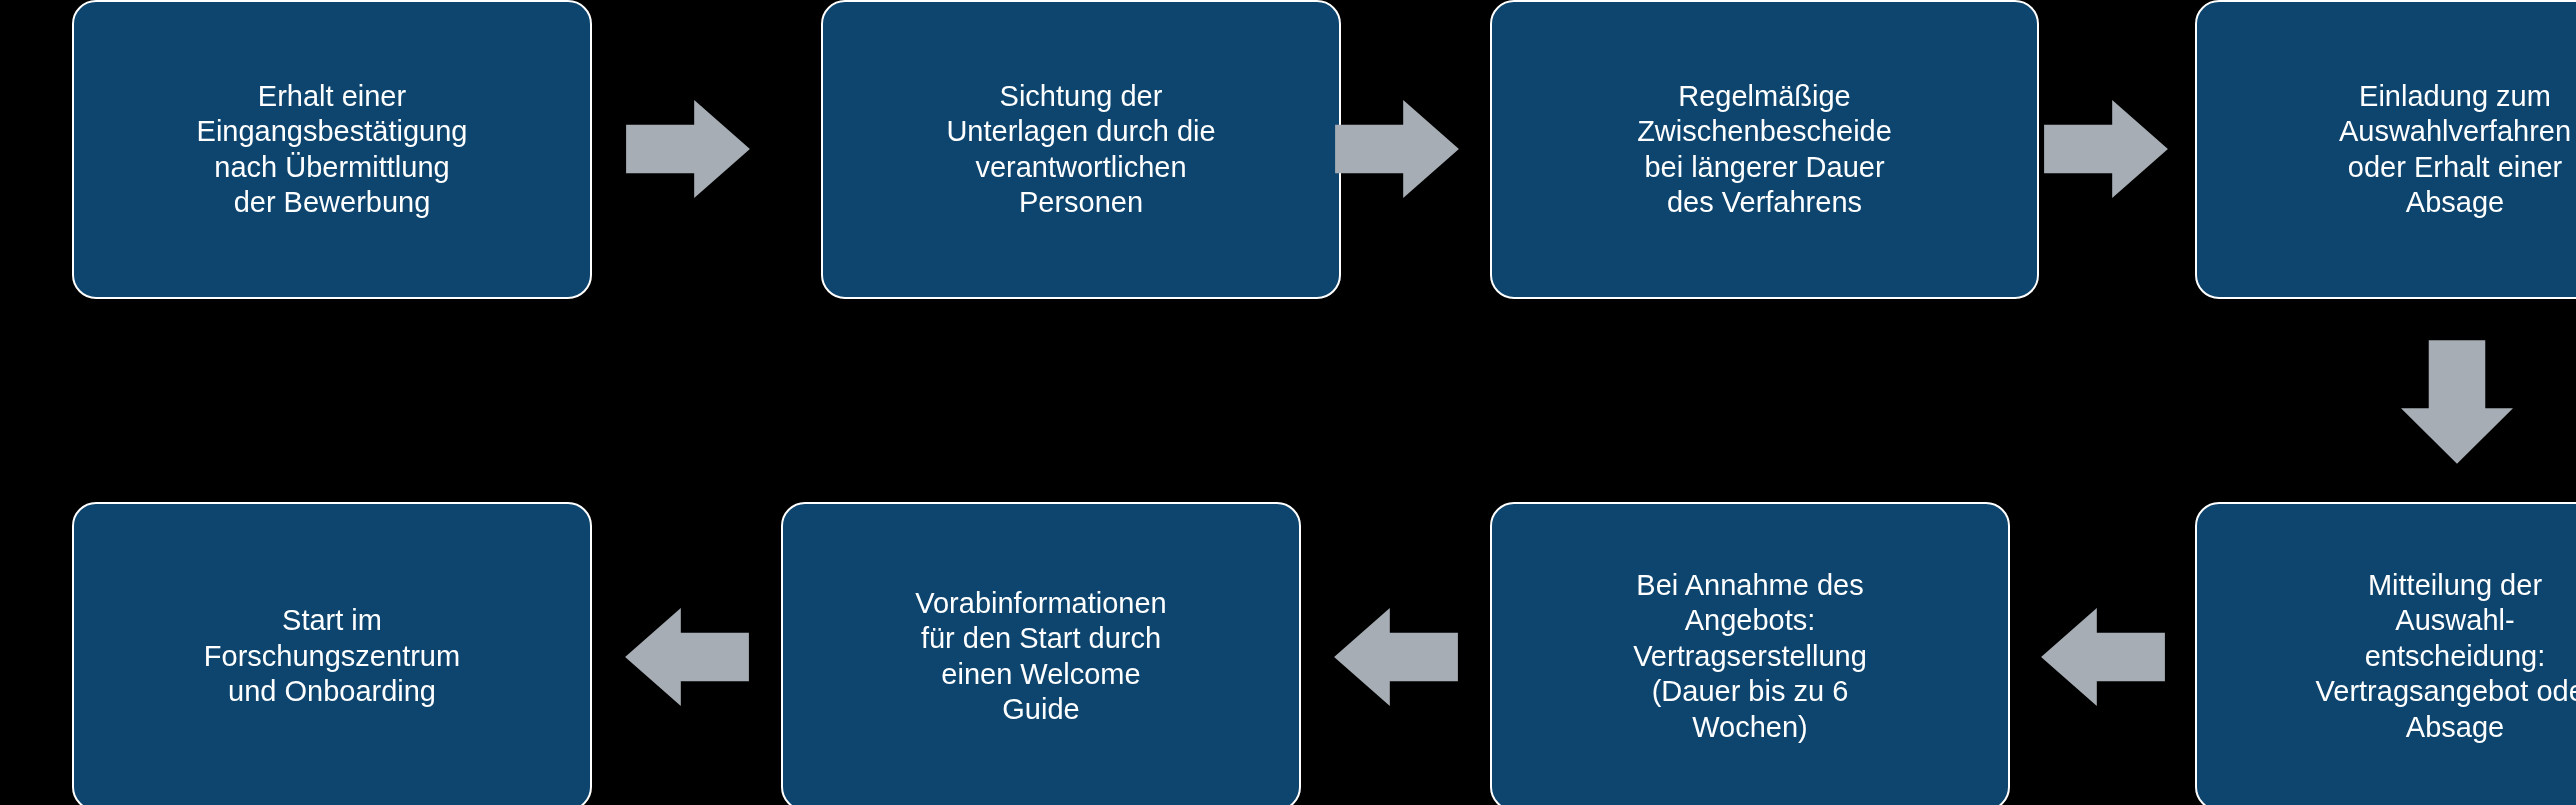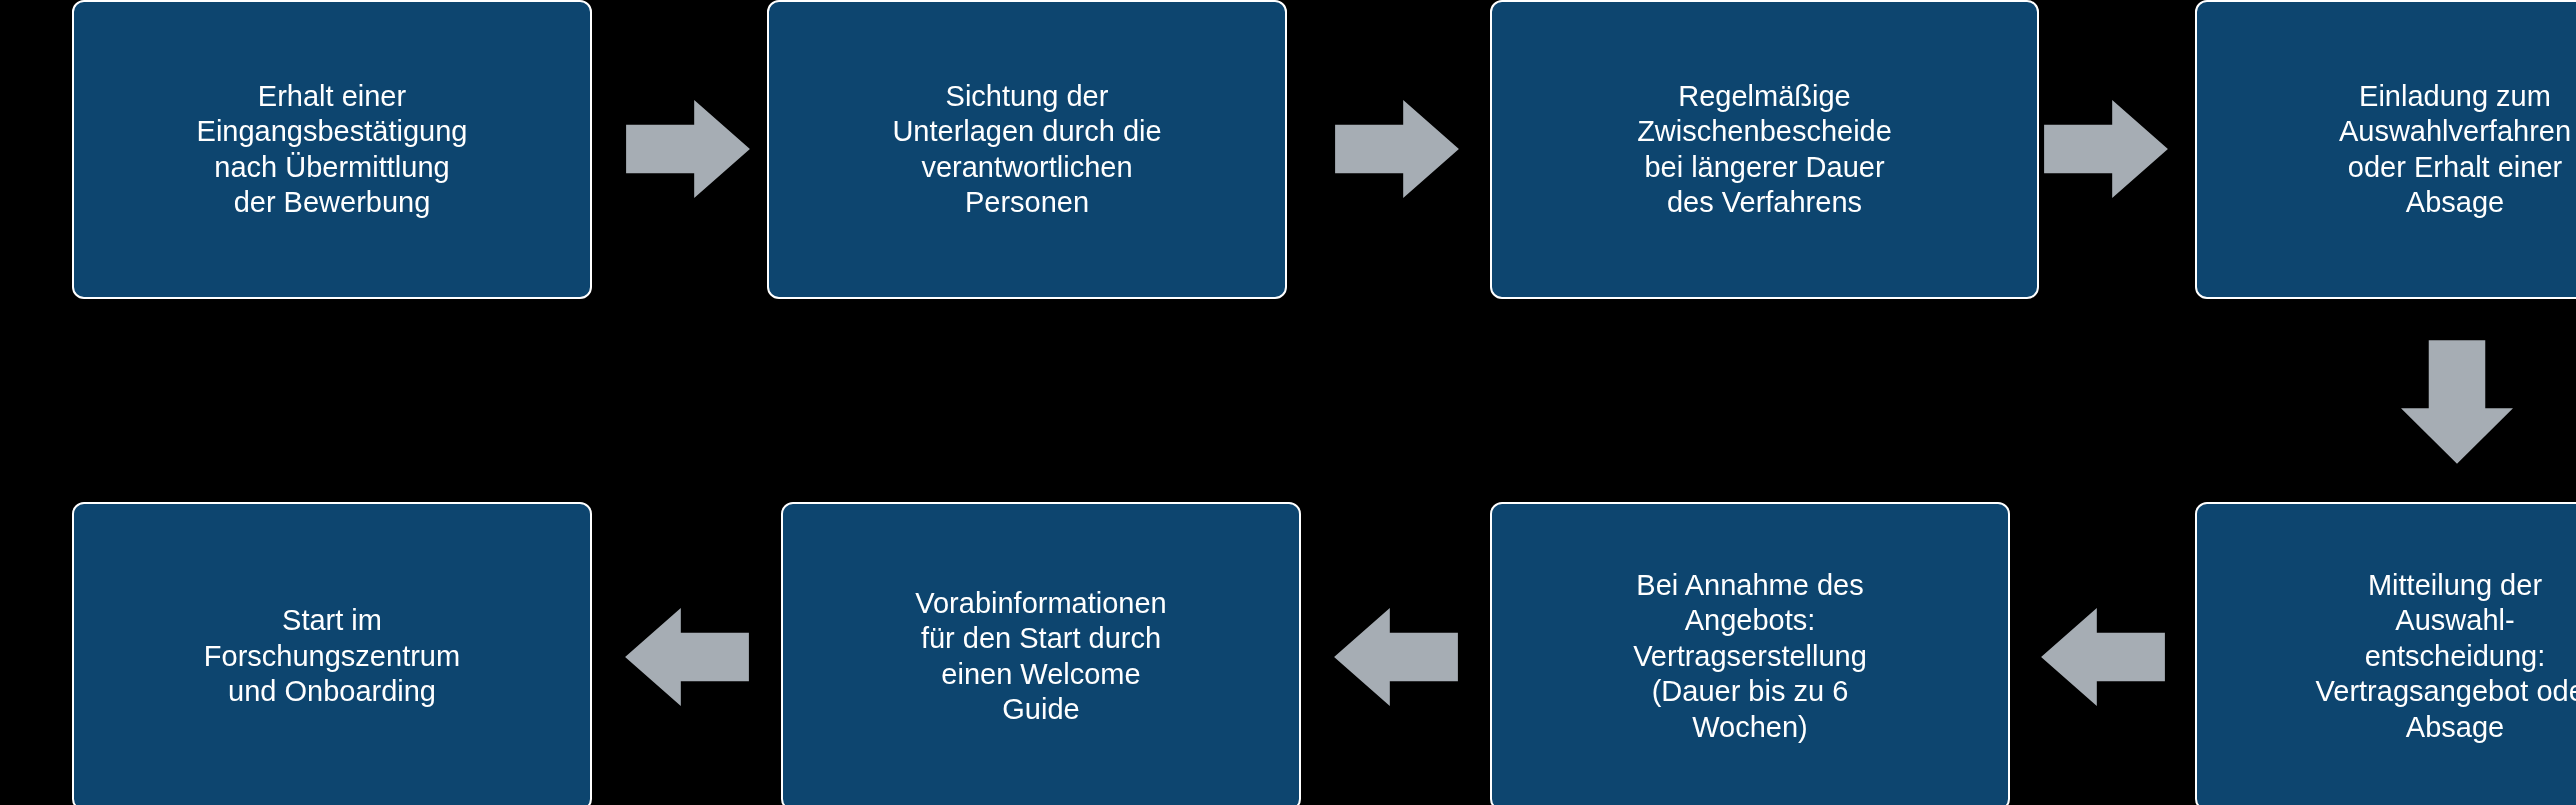--- a/index.html
+++ b/index.html
@@ -19,21 +19,21 @@
     height: 806px;
     background: #000000;
   }
 
   
   .node {
     position: absolute;
     box-sizing: border-box;
     background: #0d456f;
     border: 2.6px solid #ffffff;
-    border-radius: 12px;
+    border-radius: 24px;
     display: flex;
     align-items: center;
     justify-content: center;
     text-align: center;
     color: #ffffff;
     font-size: 29px;
     line-height: 1.22;
     padding: 5.2px 13.4px;
     white-space: pre-line;
   }
@@ -47,21 +47,21 @@
 </head>
 <body>
 
 <div class="canvas">
 
   <div class="node" style="left:72px; top:0px; width:520px; height:299px;">Erhalt einer
 Eingangsbestätigung
 nach Übermittlung
 der Bewerbung</div>
 
-  <div class="node" style="left:767px; top:0px; width:520px; height:299px;">Sichtung der
+  <div class="node" style="left:821px; top:0px; width:520px; height:299px;">Sichtung der
 Unterlagen durch die
 verantwortlichen
 Personen</div>
 
   <div class="node" style="left:1490px; top:0px; width:549px; height:299px;">Regelmäßige
 Zwischenbescheide
 bei längerer Dauer
 des Verfahrens</div>
 
   <div class="node" style="left:2195px; top:0px; width:520px; height:299px;">Einladung zum

